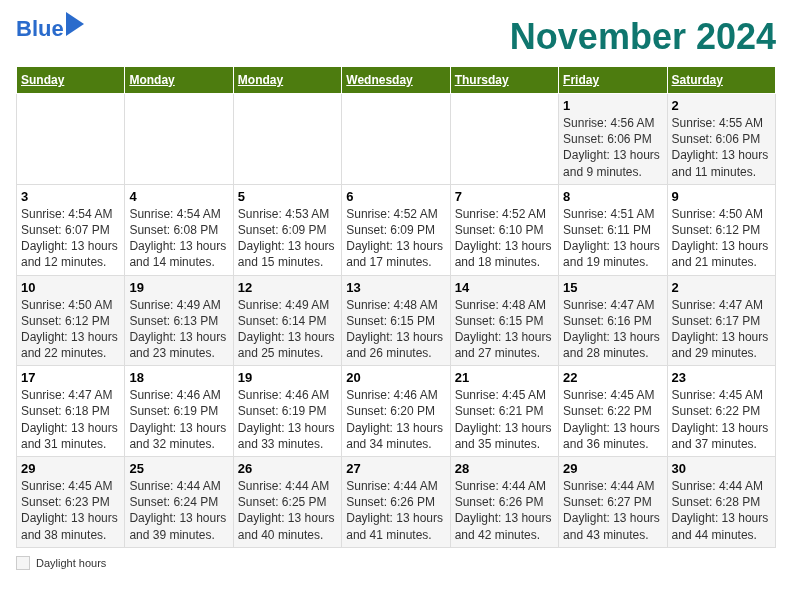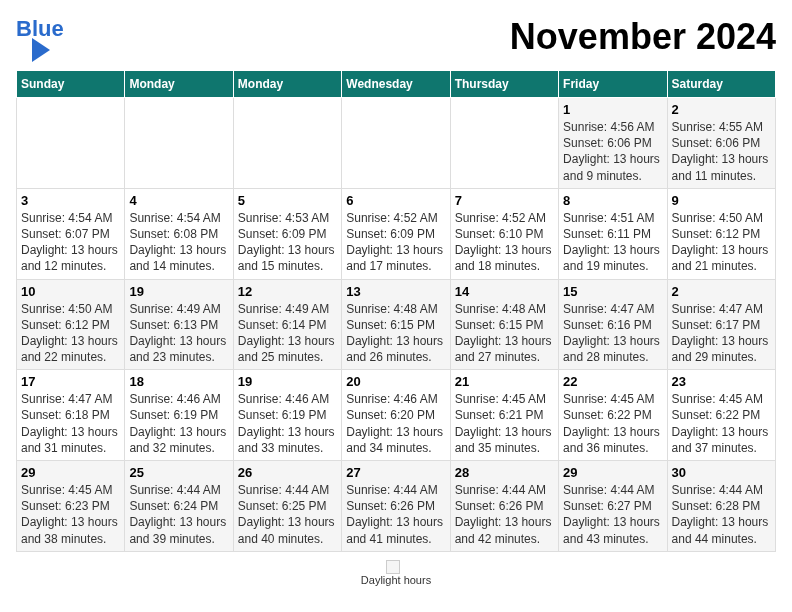--- a/index.html
+++ b/index.html
@@ -43,38 +43,39 @@
       border-left: 18px solid #2a6bcc;
       margin-left: 2px;
       margin-top: -4px;
     }
     .title-section {
       text-align: right;
     }
     .main-title {
       font-size: 36px;
       font-weight: bold;
-      color: #000000;
+      color: #0f766e;
     }
     .subtitle {
       font-size: 16px;
       color: #333;
     }
     table {
       width: 100%;
       border-collapse: collapse;
       font-size: 11px;
     }
     thead tr th {
-      background-color: #0f766e;
+      background-color: #4d7c0f;
       color: #fff;
       padding: 6px 4px;
       text-align: left;
       font-size: 12px;
       border: 1px solid #fff;
+      text-decoration: underline;
     }
     tbody tr td {
       vertical-align: top;
       padding: 4px;
       border: 1px solid #ddd;
       min-width: 100px;
       height: 80px;
     }
     tbody tr:nth-child(odd) {
       background-color: #f5f5f5;
@@ -95,38 +96,37 @@
     }
     .empty-cell {
       background: #fff !important;
     }
     .legend {
       display: flex;
       align-items: center;
       margin-top: 8px;
       font-size: 11px;
       color: #333;
-      flex-direction: column;
     }
     .legend-color {
       width: 14px;
       height: 14px;
       background: #f5f5f5;
       border: 1px solid #ccc;
       margin-right: 6px;
     }
   </style>
 </head>
 <body>
 
 <div class="header">
   <div class="logo">
     <div class="logo-text">
       <div style="display:flex;flex-direction:column;align-items:flex-start;margin-left:0;">
-        <div style="display:flex;align-items:center;flex-direction:column;">
+        <div style="display:flex;align-items:flex-start;">
           <span class="logo-blue">Blue</span>
           <div class="logo-arrow"></div>
         </div>
       </div>
     </div>
   </div>
   <div class="title-section">
     <div class="main-title">November 2024</div>
   </div>
 </div>

